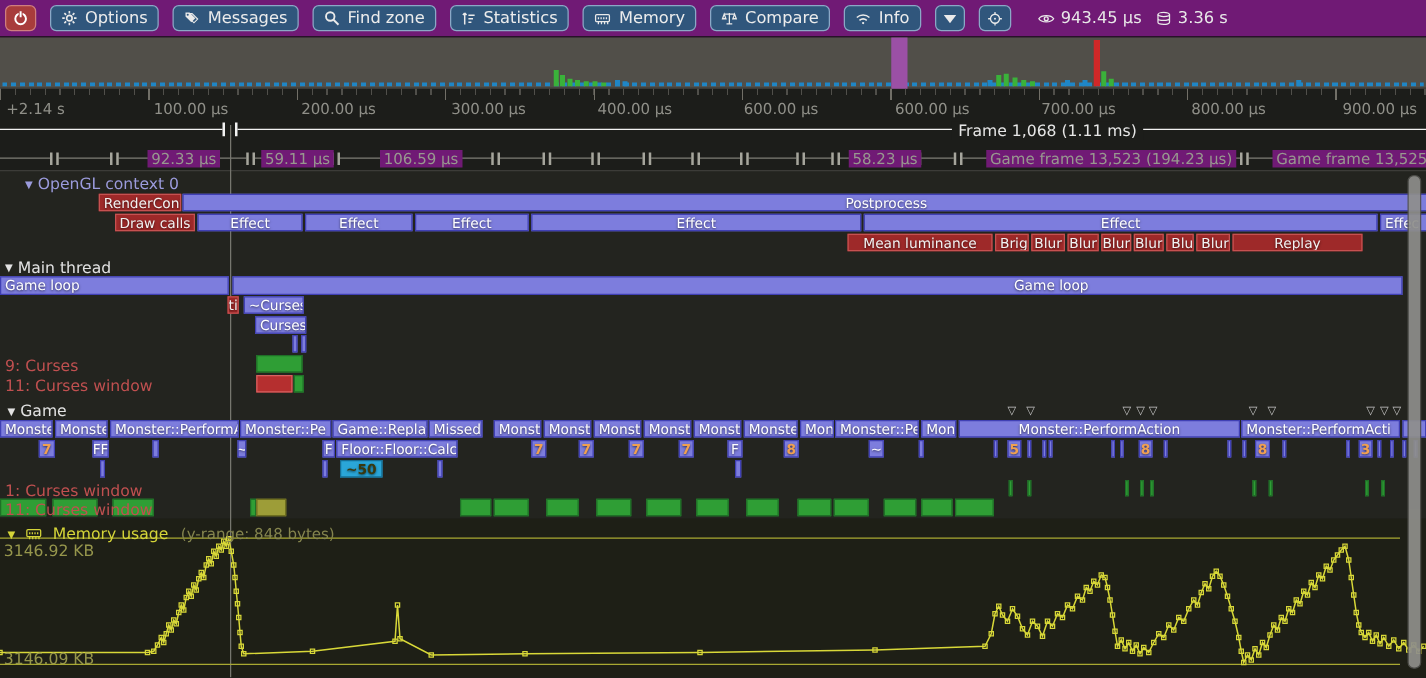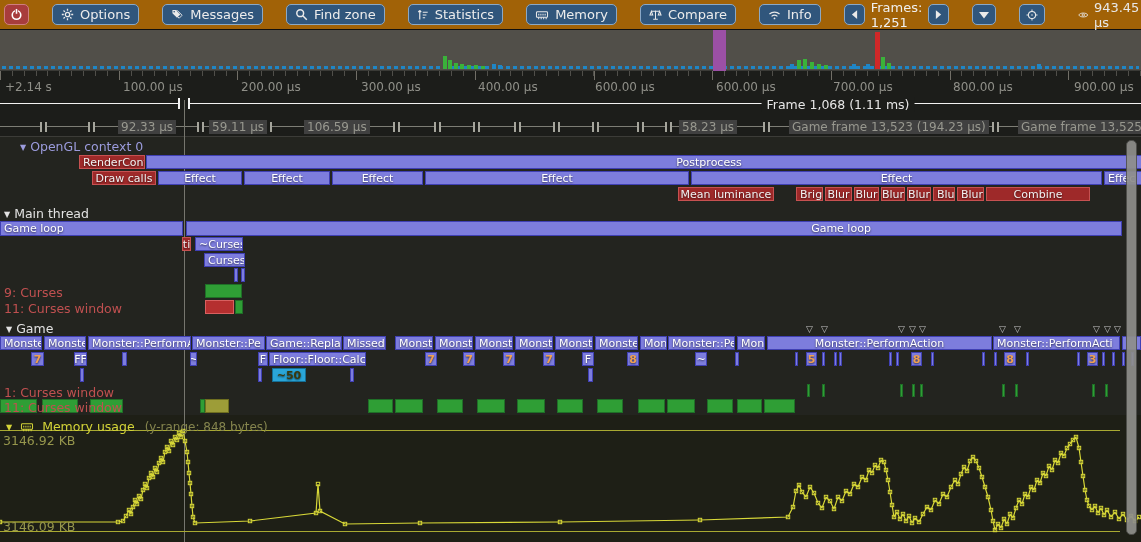--- a/index.html
+++ b/index.html
@@ -1,20 +1,20 @@
 <!DOCTYPE html>
 <html><head>
 <meta charset="utf-8">
 <style>
   html,body{margin:0;padding:0;}
   body{width:1141px;height:542px;position:relative;overflow:hidden;background:#1c1d1a;
        font-family:"DejaVu Sans","Liberation Sans",sans-serif;color:#ddd;-webkit-font-smoothing:antialiased;}
   
-  .toolbar{position:absolute;top:0;left:0;width:1141px;height:30px;background:#a16207;
-           border-bottom:1px solid #101010;display:flex;align-items:center;gap:23px;
+  .toolbar{position:absolute;top:0;left:0;width:1141px;height:30px;background:#701a75;
+           border-bottom:1px solid #101010;display:flex;align-items:center;gap:11px;
            padding-left:4px;box-sizing:border-box;}
   .btn{display:inline-flex;align-items:center;gap:6px;background:#30567c;border:1px solid #8aa8c6;
        border-radius:5px;padding:2px 8px;font-size:13px;color:#ececec;height:21px;box-sizing:border-box;
        font-family:inherit;cursor:pointer;white-space:nowrap;}
   .btn.power{background:#a83c3c;border-color:#cf7e7e;padding:2px 5px;}
   .btn.iconbtn{padding:2px 6px;}
   .frames{display:flex;align-items:center;gap:6px;font-size:13px;color:#f0f0f0;}
   .stat{display:inline-flex;align-items:center;gap:5px;font-size:13px;color:#e8e8e8;}
   .statgroup{display:flex;align-items:flex-end;gap:12px;margin-left:10px;}
   
@@ -32,21 +32,21 @@
   .ttick{position:absolute;top:9px;font-size:12px;color:#8f8f88;white-space:nowrap;}
   
   .fline{position:absolute;top:103px;left:0;width:1141px;height:1px;background:#f2f2f2;}
   .fbreak{position:absolute;left:178px;top:98px;width:12px;height:11px;background:#1c1d1a;
           border-left:2px solid #f2f2f2;border-right:2px solid #f2f2f2;box-sizing:border-box;}
   .ftitle{position:absolute;top:96.5px;transform:translateX(-50%);background:#1c1d1a;
           padding:0 5px;font-size:12.5px;color:#e6e6e6;white-space:nowrap;}
   .fsubline{position:absolute;top:126px;left:0;width:1141px;height:1px;background:#7d7d75;}
   .fsep{position:absolute;top:121.5px;width:7px;height:10px;background:#1c1d1a;box-sizing:border-box;
         border-left:2px solid #a5a59c;border-right:2px solid #a5a59c;}
-  .flab{position:absolute;top:119.5px;font-size:12px;color:#98988f;background:#404040;
+  .flab{position:absolute;top:119.5px;font-size:12px;color:#98988f;background:#701a75;
         padding:0 3px;white-space:nowrap;}
   
   .timeline{position:absolute;top:136px;left:0;width:1141px;height:279px;background:#23241f;
             border-top:1px solid #3c3c38;box-sizing:border-box;}
   .membg{position:absolute;top:415px;left:0;width:1141px;height:127px;background:#1e1f16;}
   .vline{position:absolute;left:184px;top:100px;width:1px;height:442px;background:#76766e;z-index:1;}
   .shead{position:absolute;font-size:12.5px;white-space:nowrap;z-index:3;}
   .tri{font-size:8px;margin-right:4px;vertical-align:1px;}
   .rowlab{position:absolute;left:4px;font-size:12.5px;color:#c05050;white-space:nowrap;z-index:3;}
   .zrow{position:absolute;left:0;width:1141px;z-index:2;}
@@ -125,33 +125,20 @@
     <span>Compare</span>
   </button>
   <button class="btn">
     <svg viewBox="0 0 14 12" width="13" height="11" fill="none" stroke="#eaeaea" stroke-width="1.3">
         <path d="M1.5 5.5a8 8 0 0 1 11 0"></path>
         <path d="M3.8 8a5 5 0 0 1 6.4 0"></path>
         <circle cx="7" cy="10.3" r="1" fill="#eaeaea" stroke="none"></circle>
       </svg>
     <span>Info</span>
   </button>
-  <div class="frames">
-    <button class="btn iconbtn">
-      <svg viewBox="0 0 8 10" width="7" height="9">
-          <path d="M7 0L1 5l6 5z" fill="#eaeaea"></path>
-        </svg>
-    </button>
-    <span>Frames: 1,251</span>
-    <button class="btn iconbtn">
-      <svg viewBox="0 0 8 10" width="7" height="9">
-          <path d="M1 0l6 5-6 5z" fill="#eaeaea"></path>
-        </svg>
-    </button>
-  </div>
   <button class="btn iconbtn">
     <svg viewBox="0 0 10 8" width="10" height="8">
         <path d="M0 1h10L5 7.5z" fill="#eaeaea"></path>
       </svg>
   </button>
   <button class="btn iconbtn">
     <svg viewBox="0 0 14 14" width="12" height="12" fill="none" stroke="#eaeaea" stroke-width="1.2">
         <circle cx="7" cy="7" r="4.2"></circle>
         <path d="M7 .6v2.6M7 10.8v2.6M.6 7h2.6M10.8 7h2.6"></path>
         <circle cx="7" cy="7" r=".9" fill="#eaeaea" stroke="none"></circle>
@@ -290,21 +277,21 @@
       <span class="zl">Effect</span>
     </div>
     <div class="zb purple" style="left: 679px; width: 411px;">
       <span class="zl">Effect</span>
     </div>
     <div class="zb purple" style="left: 1092px; width: 49px;">
       <span class="zl tl">Effec</span>
     </div>
   </div>
 <div class="zrow" style="top: 187px; height: 14px;">
-    <div class="zb red" style="left: 678px; width: 96px;">
+    <div class="zb red" style="left: 678px; width: 116px;">
       <span class="zl">Mean luminance</span>
     </div>
     <div class="zb red" style="left: 796px; width: 27px;">
       <span class="zl tl">Brigh</span>
     </div>
     <div class="zb red" style="left: 825px; width: 27px;">
       <span class="zl">Blur</span>
     </div>
     <div class="zb red" style="left: 854px; width: 25px;">
       <span class="zl">Blur</span>
@@ -315,21 +302,21 @@
     <div class="zb red" style="left: 907px; width: 24px;">
       <span class="zl">Blur</span>
     </div>
     <div class="zb red" style="left: 933px; width: 22px;">
       <span class="zl tl">Blur</span>
     </div>
     <div class="zb red" style="left: 957px; width: 27px;">
       <span class="zl tl">Blur</span>
     </div>
     <div class="zb red" style="left: 986px; width: 104px;">
-      <span class="zl">Combine</span>
+      <span class="zl">Replay</span>
     </div>
   </div>
 <div class="zrow" style="top: 221px; height: 15px;">
     <div class="zb purple" style="left: 0px; width: 183px;">
       <span class="zl tl">Game loop</span>
     </div>
     <div class="zb purple" style="left: 186px; width: 936px;">
       <span class="zl absx" style="left: 654px;">Game loop</span>
     </div>
   </div>

